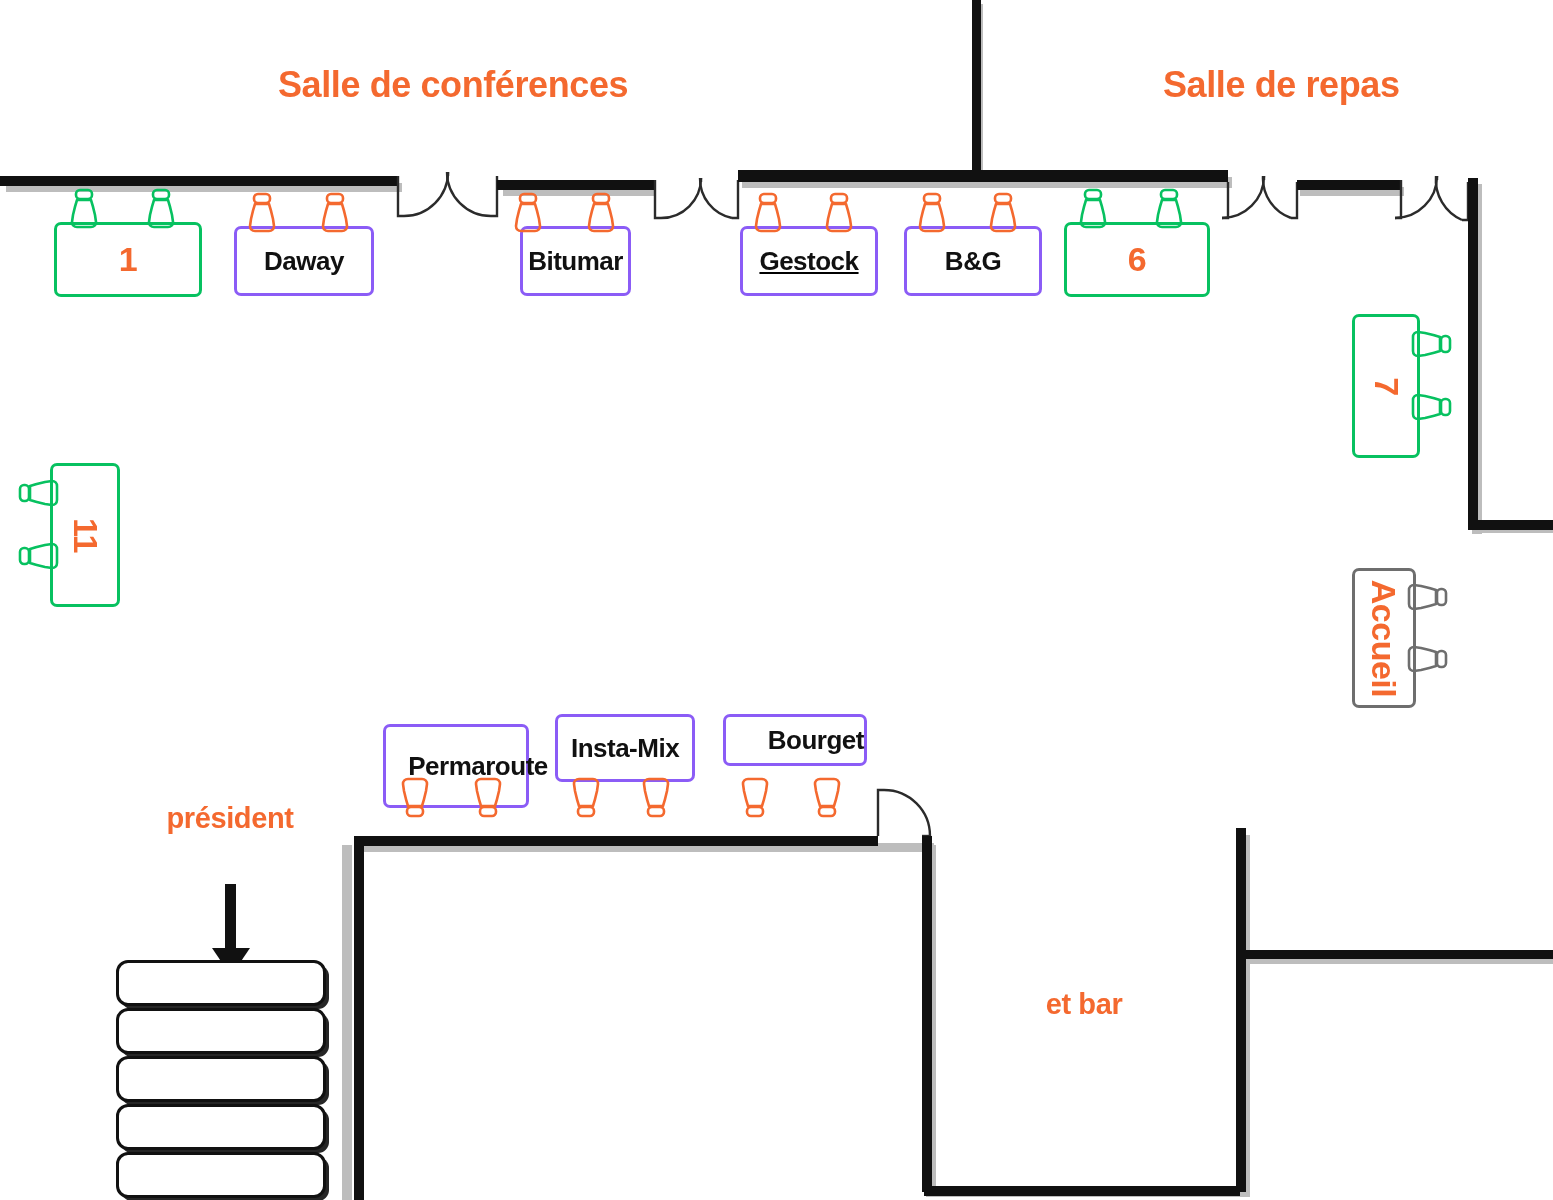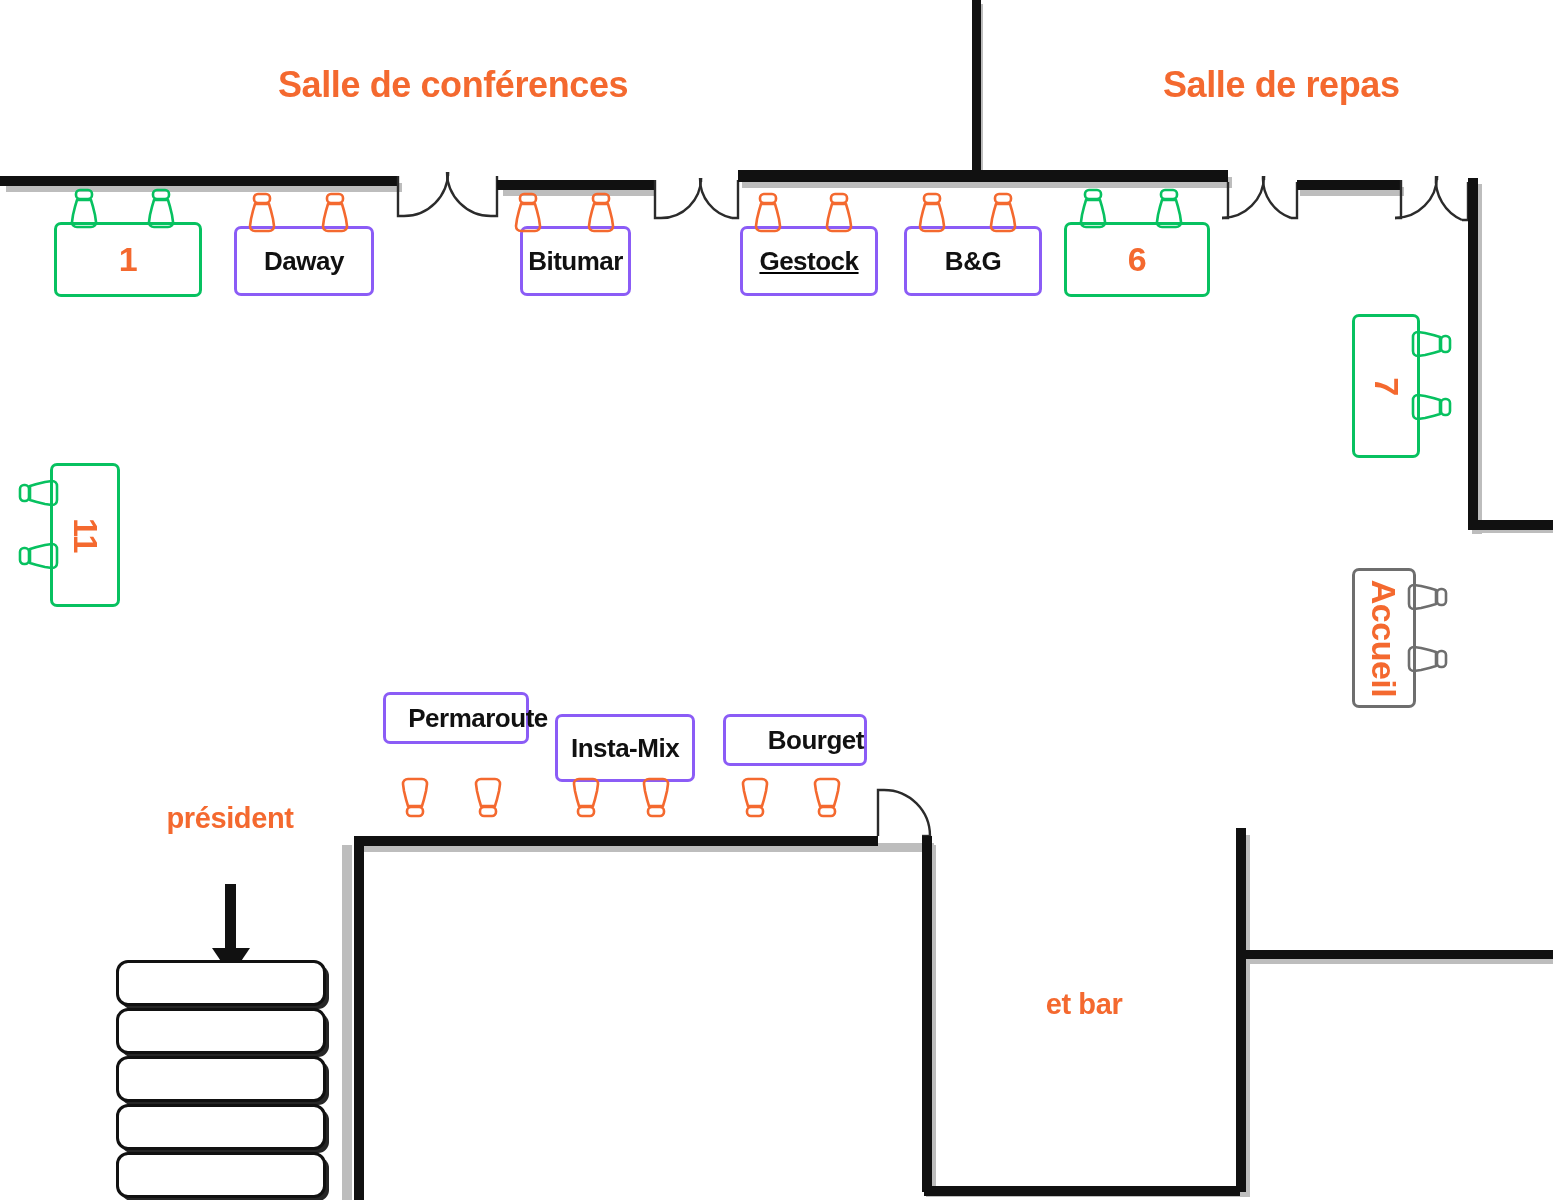--- a/index.html
+++ b/index.html
@@ -328,21 +328,21 @@
           <rect x="9" y="2" width="16" height="9" rx="4" ry="4" fill="none" stroke="#07C160" stroke-width="2.6"></rect>
           <path d="M10 12 C10 12 8 18 6 27 L5 34 C5 37 7 39 10 39 L24 39 C27 39 29 37 29 34 L28 27 C26 18 24 12 24 12 Z" fill="none" stroke="#07C160" stroke-width="2.6" stroke-linejoin="round"></path>
         </svg>
       </div>
       <div class="chair" style="left: 22px; top: 535.28px;">
         <svg viewBox="0 0 34 42" style="transform:rotate(270deg)">
           <rect x="9" y="2" width="16" height="9" rx="4" ry="4" fill="none" stroke="#07C160" stroke-width="2.6"></rect>
           <path d="M10 12 C10 12 8 18 6 27 L5 34 C5 37 7 39 10 39 L24 39 C27 39 29 37 29 34 L28 27 C26 18 24 12 24 12 Z" fill="none" stroke="#07C160" stroke-width="2.6" stroke-linejoin="round"></path>
         </svg>
       </div>
-      <div class="booth orange" style="left: 383px; top: 692px; width: 146px; height: 52px; padding-left: 44px;">
+      <div class="booth orange" style="left: 383px; top: 724px; width: 146px; height: 84px; padding-left: 44px;">
         <div class="booth-label dark">Permaroute</div>
       </div>
       <div class="chair" style="left: 398.12px; top: 776px;">
         <svg viewBox="0 0 34 42" style="transform:rotate(180deg)">
           <rect x="9" y="2" width="16" height="9" rx="4" ry="4" fill="none" stroke="#F4692F" stroke-width="2.6"></rect>
           <path d="M10 12 C10 12 8 18 6 27 L5 34 C5 37 7 39 10 39 L24 39 C27 39 29 37 29 34 L28 27 C26 18 24 12 24 12 Z" fill="none" stroke="#F4692F" stroke-width="2.6" stroke-linejoin="round"></path>
         </svg>
       </div>
       <div class="chair" style="left: 471.12px; top: 776px;">
         <svg viewBox="0 0 34 42" style="transform:rotate(180deg)">

